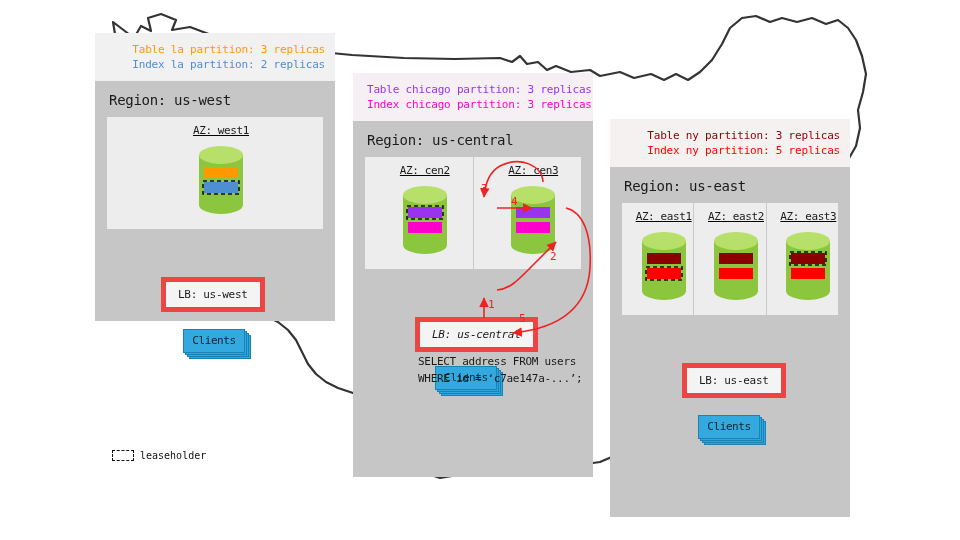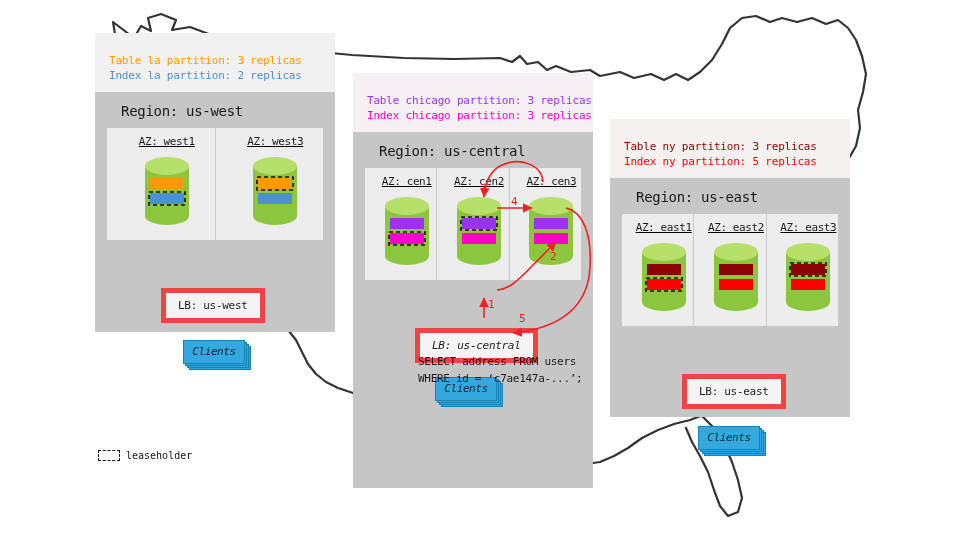--- a/index.html
+++ b/index.html
@@ -14,36 +14,36 @@
   }
   #stage { position: absolute; inset: 0; }
 
   
   #us-map { position: absolute; left: 0; top: 0; width: 960px; height: 540px; }
 
   
   .region-panel { position: absolute; }
   .banner {
     background: #f1f1f1;
-    padding: 21px 10px 8px 14px;
+    padding: 10px 10px 8px 14px;
     line-height: 1.35;
     font-size: 11px;
     letter-spacing: -0.2px;
+    text-align: right;
   }
   .banner .line { white-space: nowrap; }
   .region-body {
     background: #c6c6c6;
     position: relative;
   }
   .region-title {
     font-size: 14px;
     color: #1a1a1a;
     padding: 11px 0 9px 14px;
     letter-spacing: -0.3px;
-    margin-left: 12px;
   }
   .az-strip {
     background: #ededed;
     margin: 0 12px;
     display: flex;
     border: 0;
   }
   .az-cell {
     flex: 1 1 0;
     padding: 7px 0 10px 12px;
@@ -71,21 +71,21 @@
     color: #1a1a1a;
     padding: 6px 12px;
     text-align: center;
     white-space: nowrap;
     letter-spacing: -0.3px;
   }
 
   
   .clients {
     position: absolute;
-    width: 62px; height: 24px; font-style: italic;
+    width: 62px; height: 24px;
   }
   .clients .sheet {
     position: absolute;
     width: 62px; height: 24px;
     background: #2ba6e0;
     border: 1px solid #1b82b4;
     box-sizing: border-box;
   }
   .clients .s3 { left: 6px; top: 6px; }
   .clients .s2 { left: 4px; top: 4px; }
@@ -172,32 +172,20 @@
               <path d="M4,12 L4,62 A22,9 0 0,0 48,62 L48,12 Z" fill="#8cc63e"></path>
               <ellipse cx="26" cy="12" rx="22" ry="9" fill="#b7e06a"></ellipse>
               <rect x="9" y="24" width="34" height="11" fill="#ff9900"></rect>
               <rect x="9" y="39" width="34" height="11" fill="#4d8fd1"></rect>
               <rect x="8" y="38" width="36" height="13" fill="none" stroke="#111" stroke-width="1.6" stroke-dasharray="4,3"></rect>
             </svg>
           </div>
         </div>
 
 
-        <div class="az-cell">
-          <div class="az-label">AZ: west3</div>
-          <div class="cyl-wrap">
-            <svg width="52" height="76" viewBox="0 0 52 76">
-              <path d="M4,12 L4,62 A22,9 0 0,0 48,62 L48,12 Z" fill="#8cc63e"></path>
-              <ellipse cx="26" cy="12" rx="22" ry="9" fill="#b7e06a"></ellipse>
-              <rect x="9" y="24" width="34" height="11" fill="#ff9900"></rect>
-              <rect x="8" y="23" width="36" height="13" fill="none" stroke="#111" stroke-width="1.6" stroke-dasharray="4,3"></rect>
-              <rect x="9" y="39" width="34" height="11" fill="#4d8fd1"></rect>
-            </svg>
-          </div>
-        </div>
 
       </div>
       <div class="lb-box" style="left:66px; top:196px;">LB: us-west</div>
       <div class="clients" style="left:88px; top:248px;">
         <div class="sheet s3"></div>
         <div class="sheet s2"></div>
         <div class="sheet s1"></div>
         <div class="sheet s0">Clients</div>
       </div>
     </div>
@@ -205,32 +193,20 @@
 
   <div class="region-panel" style="left:353px; top:73px; width:240px;">
     <div class="banner" style="background:#f6f0f4;">
       <div class="line" style="color:#9933ee">Table chicago partition: 3 replicas</div>
       <div class="line" style="color:#ff00cc">Index chicago partition: 3 replicas</div>
     </div>
     <div class="region-body" style="height:356px;">
       <div class="region-title">Region: us-central</div>
       <div class="az-strip">
 
-        <div class="az-cell">
-          <div class="az-label">AZ: cen1</div>
-          <div class="cyl-wrap">
-            <svg width="52" height="76" viewBox="0 0 52 76">
-              <path d="M4,12 L4,62 A22,9 0 0,0 48,62 L48,12 Z" fill="#8cc63e"></path>
-              <ellipse cx="26" cy="12" rx="22" ry="9" fill="#b7e06a"></ellipse>
-              <rect x="9" y="24" width="34" height="11" fill="#9933ee"></rect>
-              <rect x="9" y="39" width="34" height="11" fill="#ff00cc"></rect>
-              <rect x="8" y="38" width="36" height="13" fill="none" stroke="#111" stroke-width="1.6" stroke-dasharray="4,3"></rect>
-            </svg>
-          </div>
-        </div>
 
         <div class="az-cell">
           <div class="az-label">AZ: cen2</div>
           <div class="cyl-wrap">
             <svg width="52" height="76" viewBox="0 0 52 76">
               <path d="M4,12 L4,62 A22,9 0 0,0 48,62 L48,12 Z" fill="#8cc63e"></path>
               <ellipse cx="26" cy="12" rx="22" ry="9" fill="#b7e06a"></ellipse>
               <rect x="9" y="24" width="34" height="11" fill="#9933ee"></rect>
               <rect x="8" y="23" width="36" height="13" fill="none" stroke="#111" stroke-width="1.6" stroke-dasharray="4,3"></rect>
               <rect x="9" y="39" width="34" height="11" fill="#ff00cc"></rect>
@@ -259,21 +235,21 @@
         <div class="sheet s0">Clients</div>
       </div>
     </div>
   </div>
 
   <div class="region-panel" style="left:610px; top:119px; width:240px;">
     <div class="banner" style="background:#f6f1f1;">
       <div class="line" style="color:#8b0000">Table ny partition: 3 replicas</div>
       <div class="line" style="color:#ff0000">Index ny partition: 5 replicas</div>
     </div>
-    <div class="region-body" style="height:239px;">
+    <div class="region-body" style="height:350px;">
       <div class="region-title">Region: us-east</div>
       <div class="az-strip">
 
         <div class="az-cell">
           <div class="az-label">AZ: east1</div>
           <div class="cyl-wrap">
             <svg width="52" height="76" viewBox="0 0 52 76">
               <path d="M4,12 L4,62 A22,9 0 0,0 48,62 L48,12 Z" fill="#8cc63e"></path>
               <ellipse cx="26" cy="12" rx="22" ry="9" fill="#b7e06a"></ellipse>
               <rect x="9" y="24" width="34" height="11" fill="#8b0000"></rect>
@@ -315,21 +291,21 @@
         <div class="sheet s2"></div>
         <div class="sheet s1"></div>
         <div class="sheet s0">Clients</div>
       </div>
     </div>
   </div>
 
   <div class="sql-note" style="left:418px; top:354px;">SELECT address FROM users
 WHERE id = ‘c7ae147a-...’;</div>
 
-  <div class="legend" style="left:98px; top:450px;">
+  <div class="legend" style="left:112px; top:450px;">
     <span class="legend-swatch"></span>
     <span>leaseholder</span>
   </div>
 
   <svg id="arrows" viewBox="0 0 960 540">
     <defs>
       <marker id="ah" markerWidth="7" markerHeight="7" refX="5.6" refY="3" orient="auto">
         <path d="M0,0 L6,3 L0,6 z" fill="#ee2222"></path>
       </marker>
     </defs>

